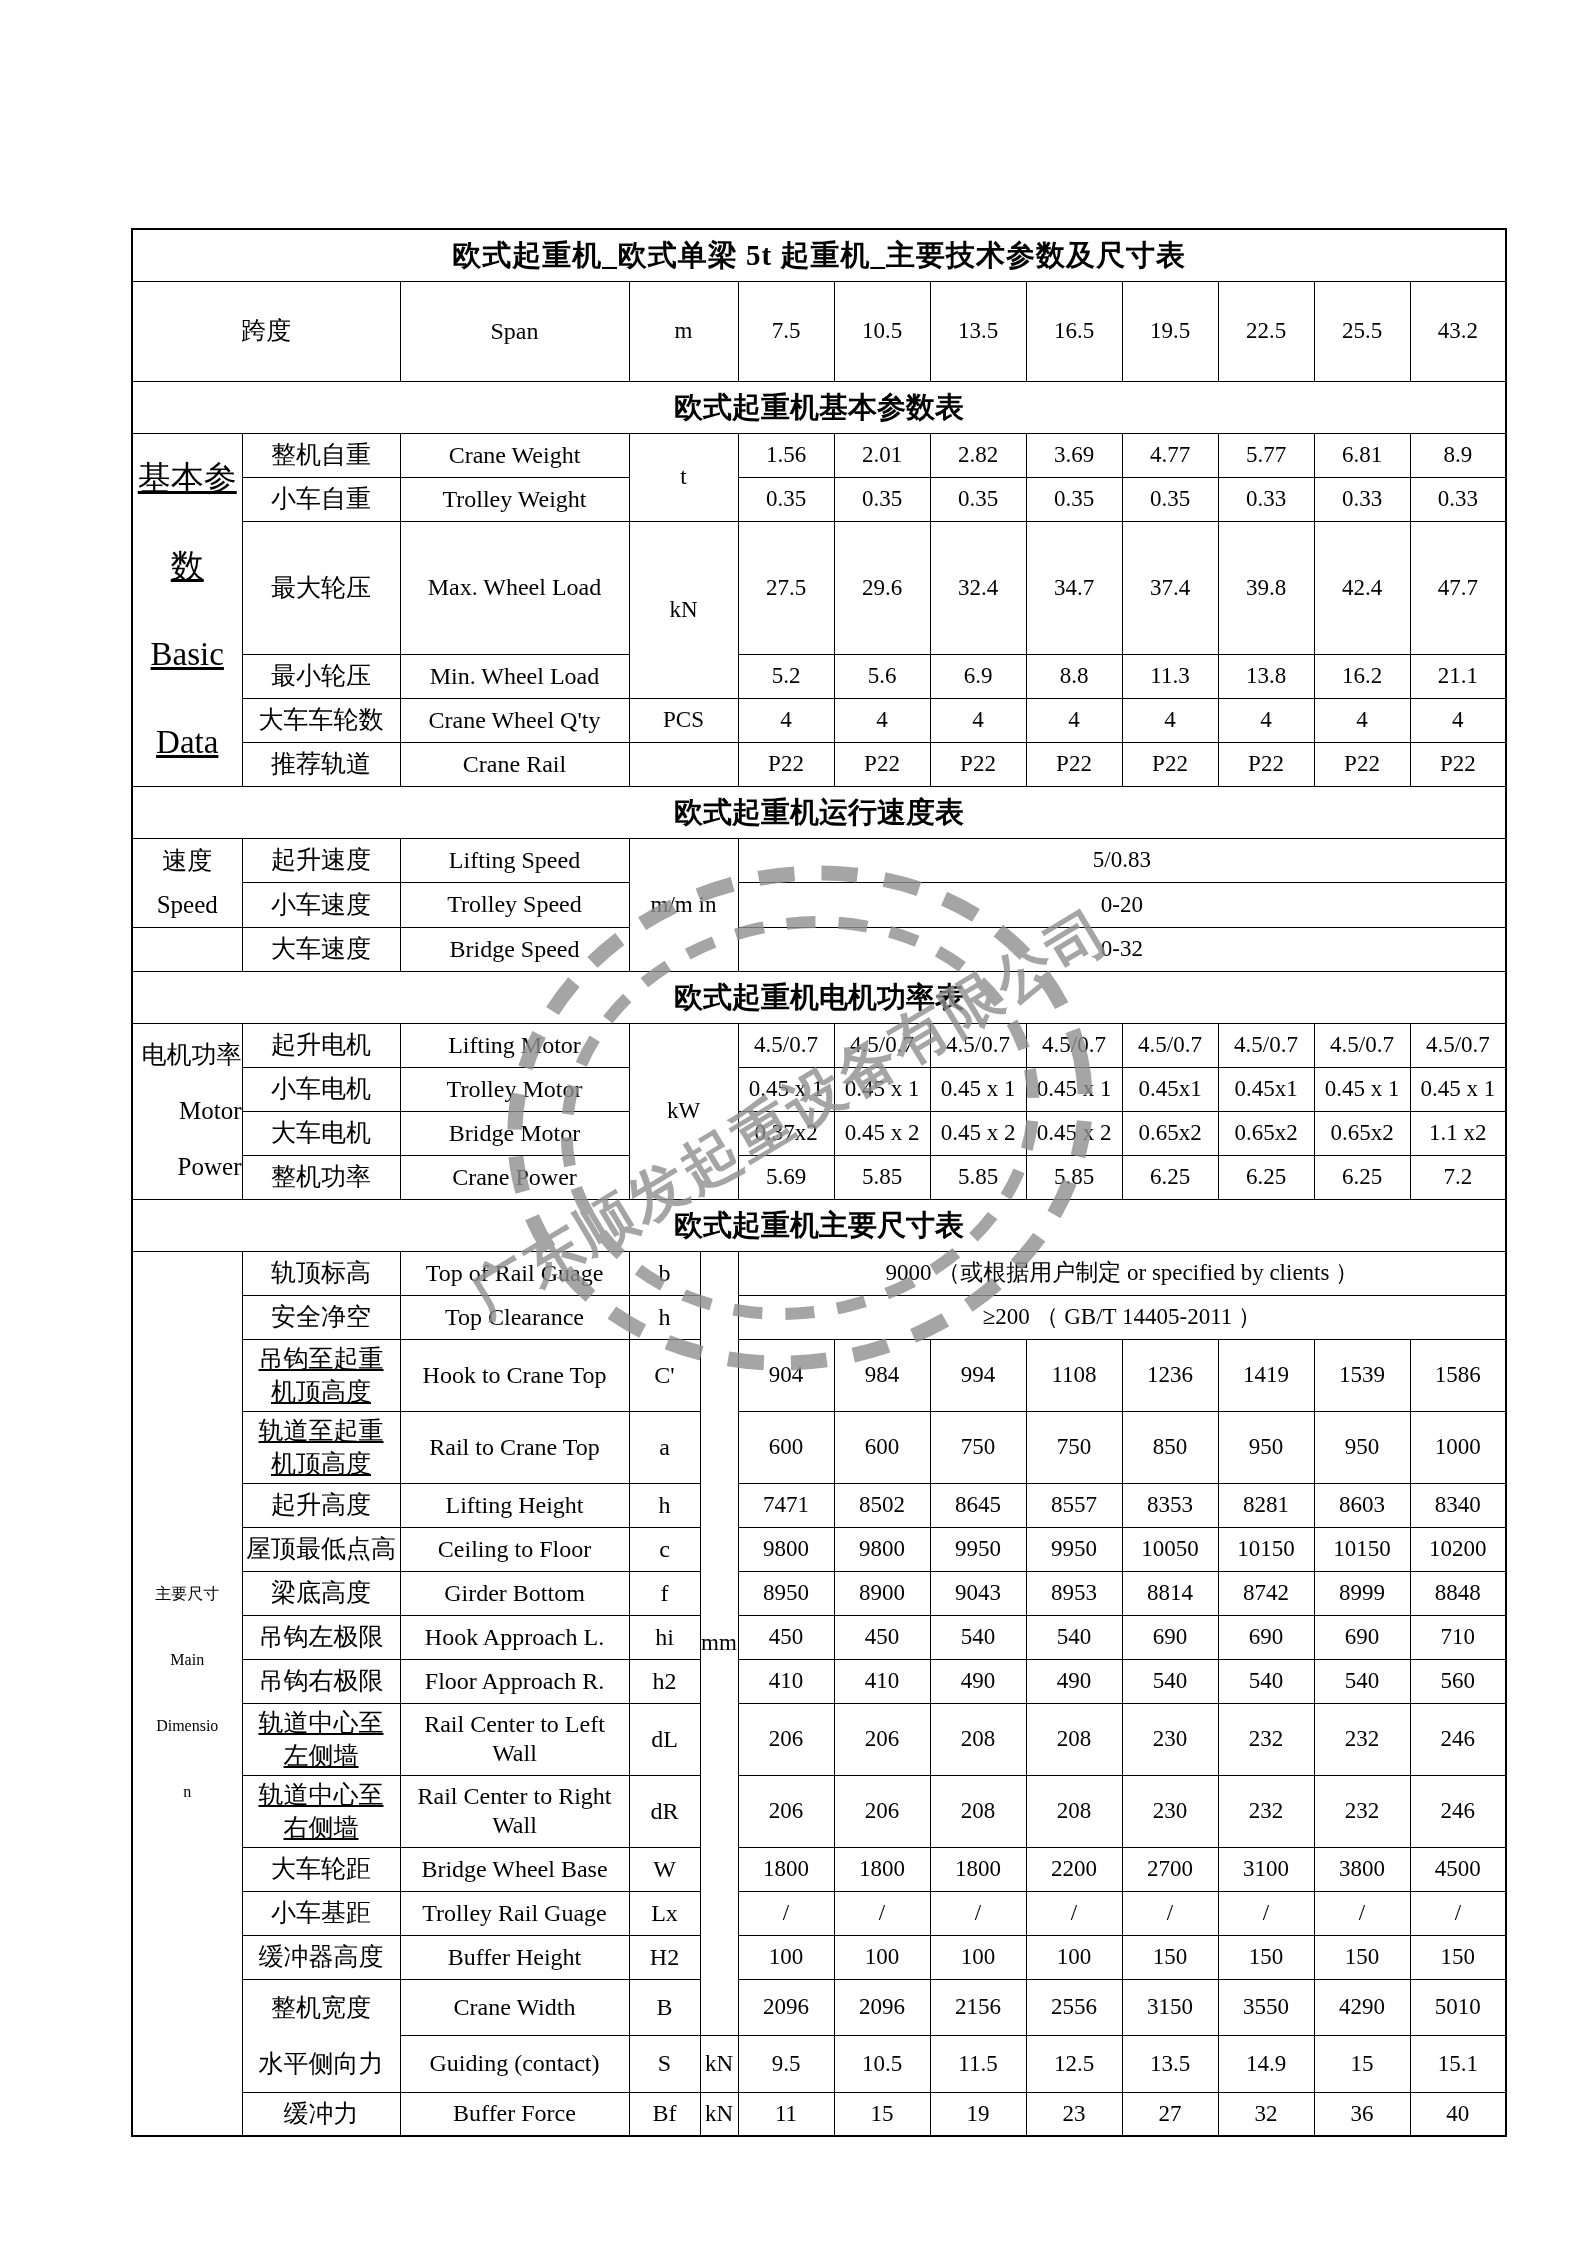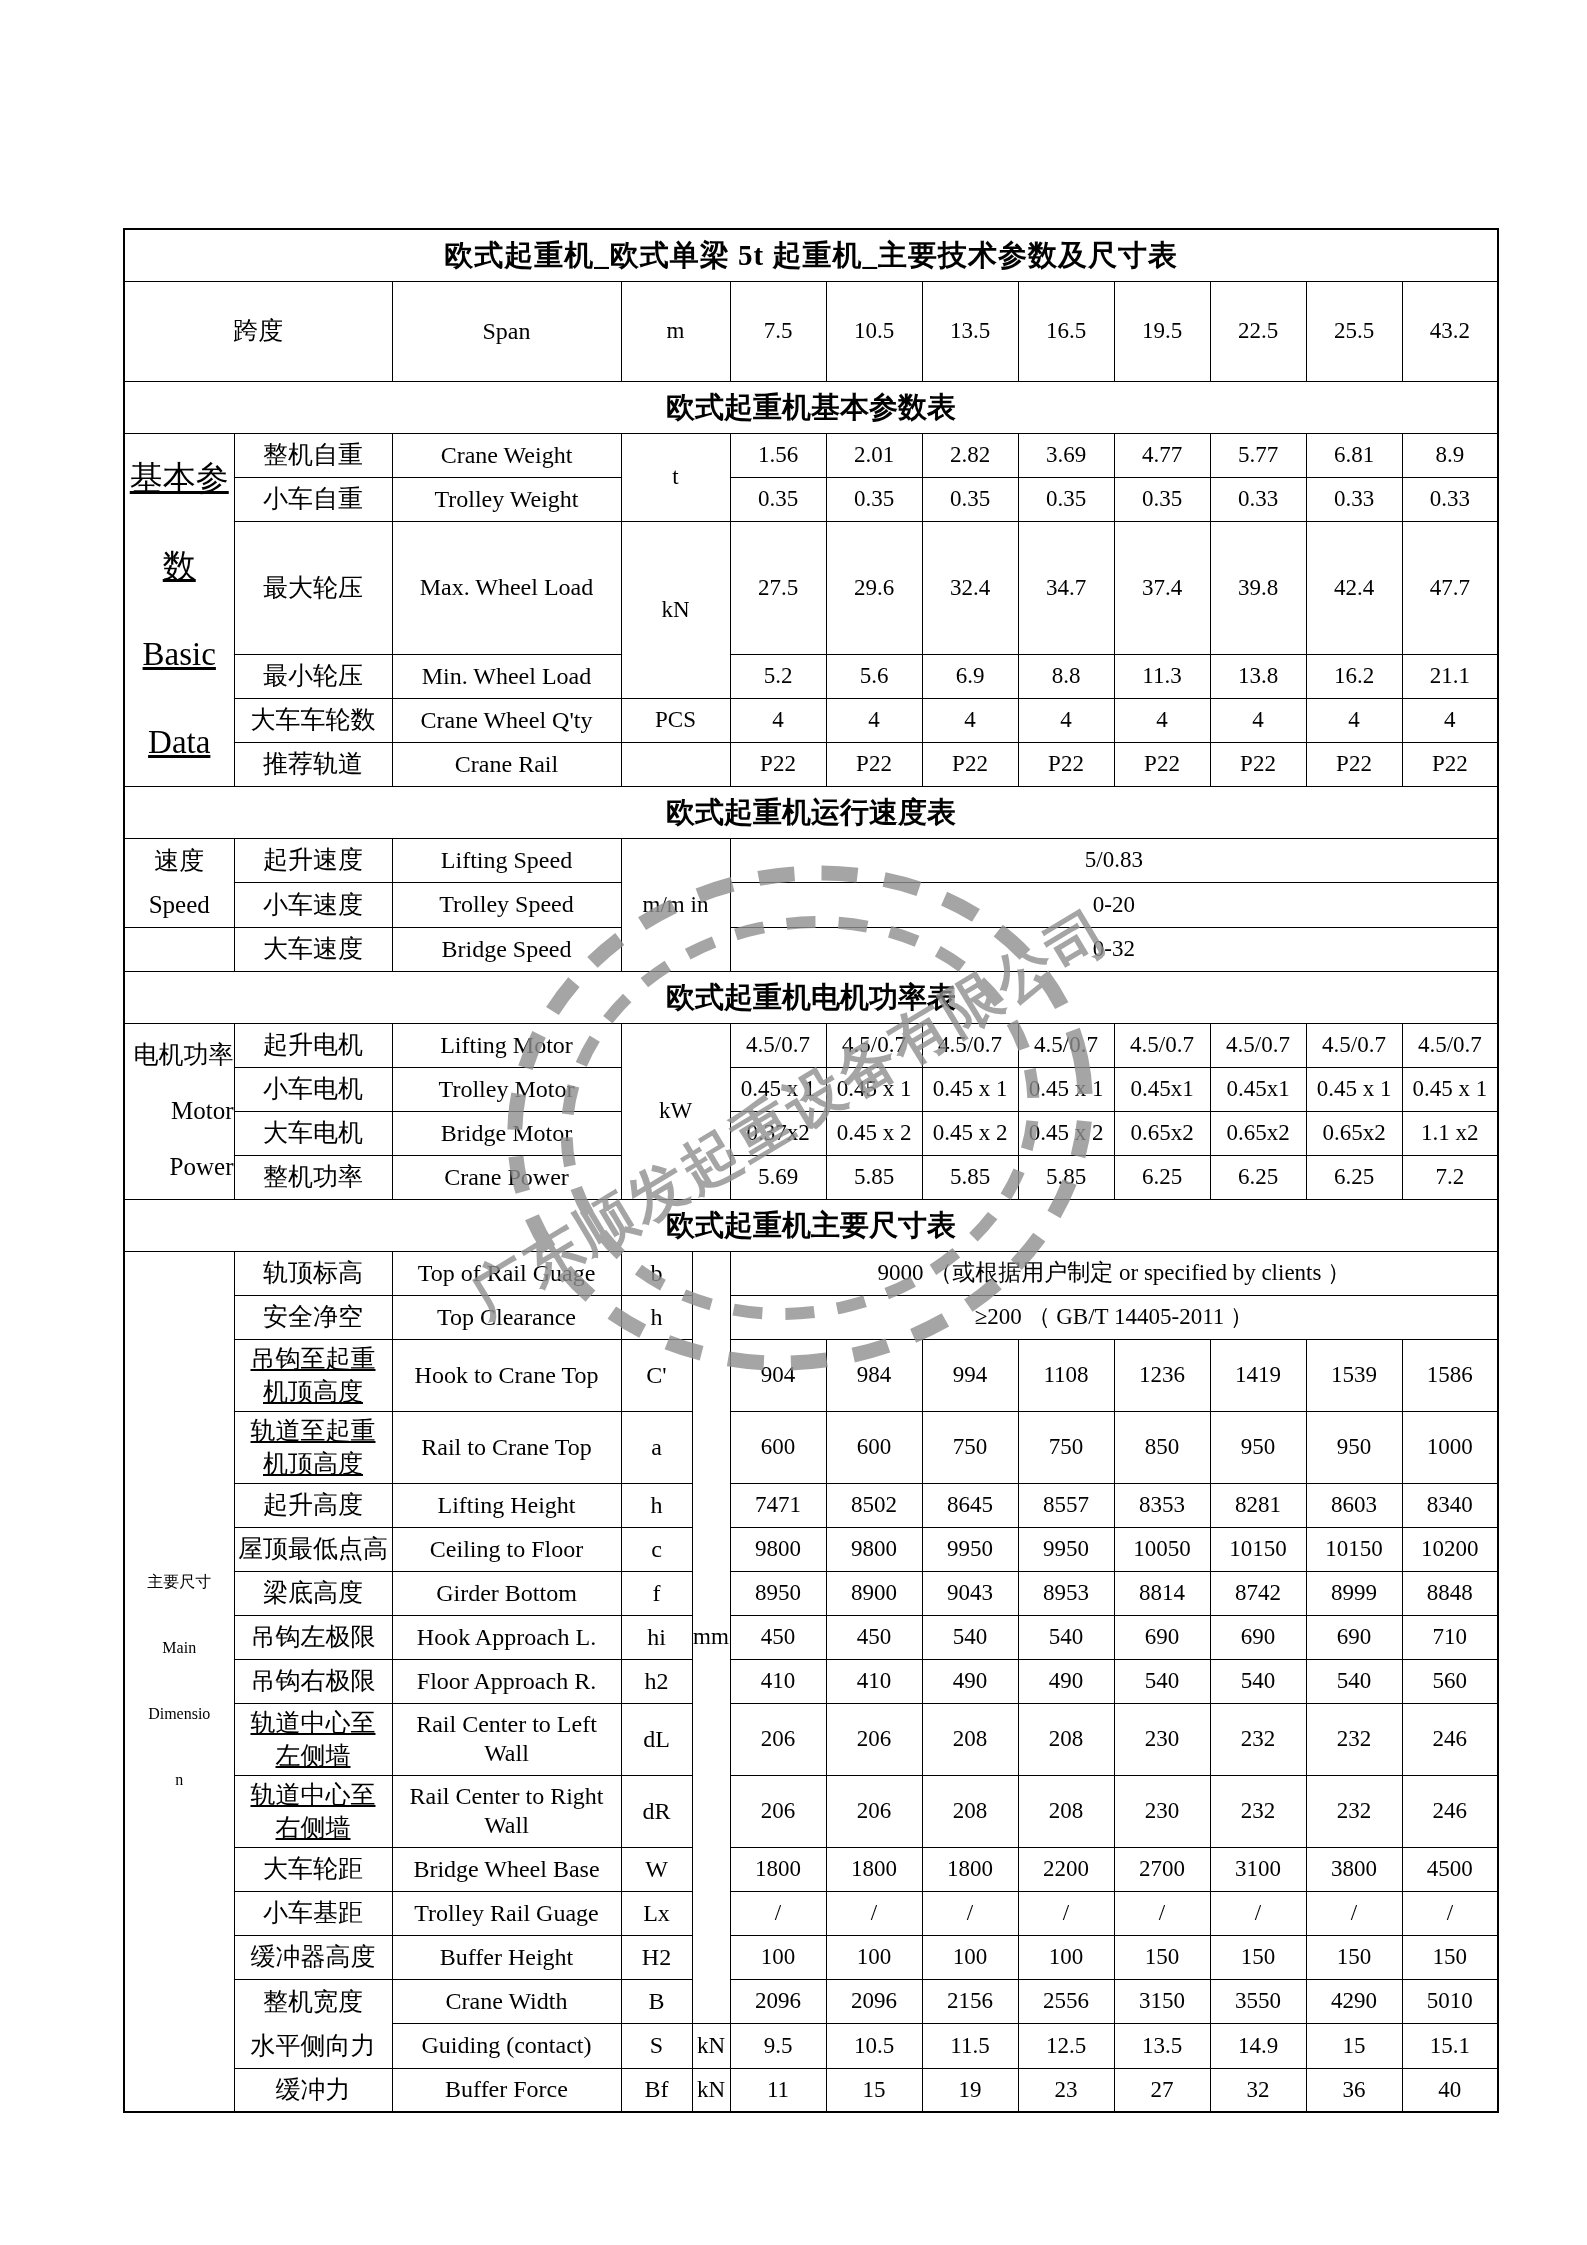--- a/index.html
+++ b/index.html
@@ -1,39 +1,39 @@
 <!DOCTYPE html>
 <html><head>
 <meta charset="utf-8">
 <style>
   html,body{margin:0;padding:0;background:#ffffff;}
   .page{position:relative;width:1587px;height:2245px;background:#ffffff;overflow:hidden;
         font-family:"Liberation Serif","DejaVu Serif",serif;color:#000;}
-  table.spec{position:absolute;left:123px;top:228px;width:1374px;
+  table.spec{position:absolute;left:131px;top:228px;width:1374px;
              border-collapse:collapse;table-layout:fixed;
              border:2px solid #000;}
   td{border:1px solid #000;padding:0;text-align:center;vertical-align:middle;
      font-size:25px;line-height:1.2;overflow:hidden;}
   td.val{font-size:23px;}
   td.en{font-size:24px;}
   td.sym{font-size:24px;}
   td.unit{font-size:23px;}
   tr.rt{height:52px}          
   tr.rs{height:100px}         
   tr.rh{height:52px}          
   tr.r{height:44px}           
   tr.r2{height:72px}          
   td.title{font-size:29px;font-weight:bold;letter-spacing:1px;}
   td.sechdr{font-size:29px;font-weight:bold;}
   td.g-basic{white-space:pre-line;line-height:88px;font-size:33px;text-decoration:underline;}
   td.g-speed{white-space:pre-line;line-height:44px;font-size:25px;}
   td.g-motor{white-space:pre-line;line-height:56px;font-size:25px;text-align:right;}
   td.g-dim{white-space:pre-line;line-height:66px;font-size:16px;}
   td.cn2{white-space:pre-line;line-height:33px;text-decoration:underline;}
-  td.cnBS{white-space:pre-line;line-height:44px;}
+  td.cnBS{white-space:pre-line;line-height:56px;}
   .stamp{position:absolute;left:0;top:0;width:1587px;height:2245px;pointer-events:none;}
 </style>
 </head>
 <body>
 
 <div class="page">
 
 <table class="spec">
   <colgroup>
     <col style="width:110px">

